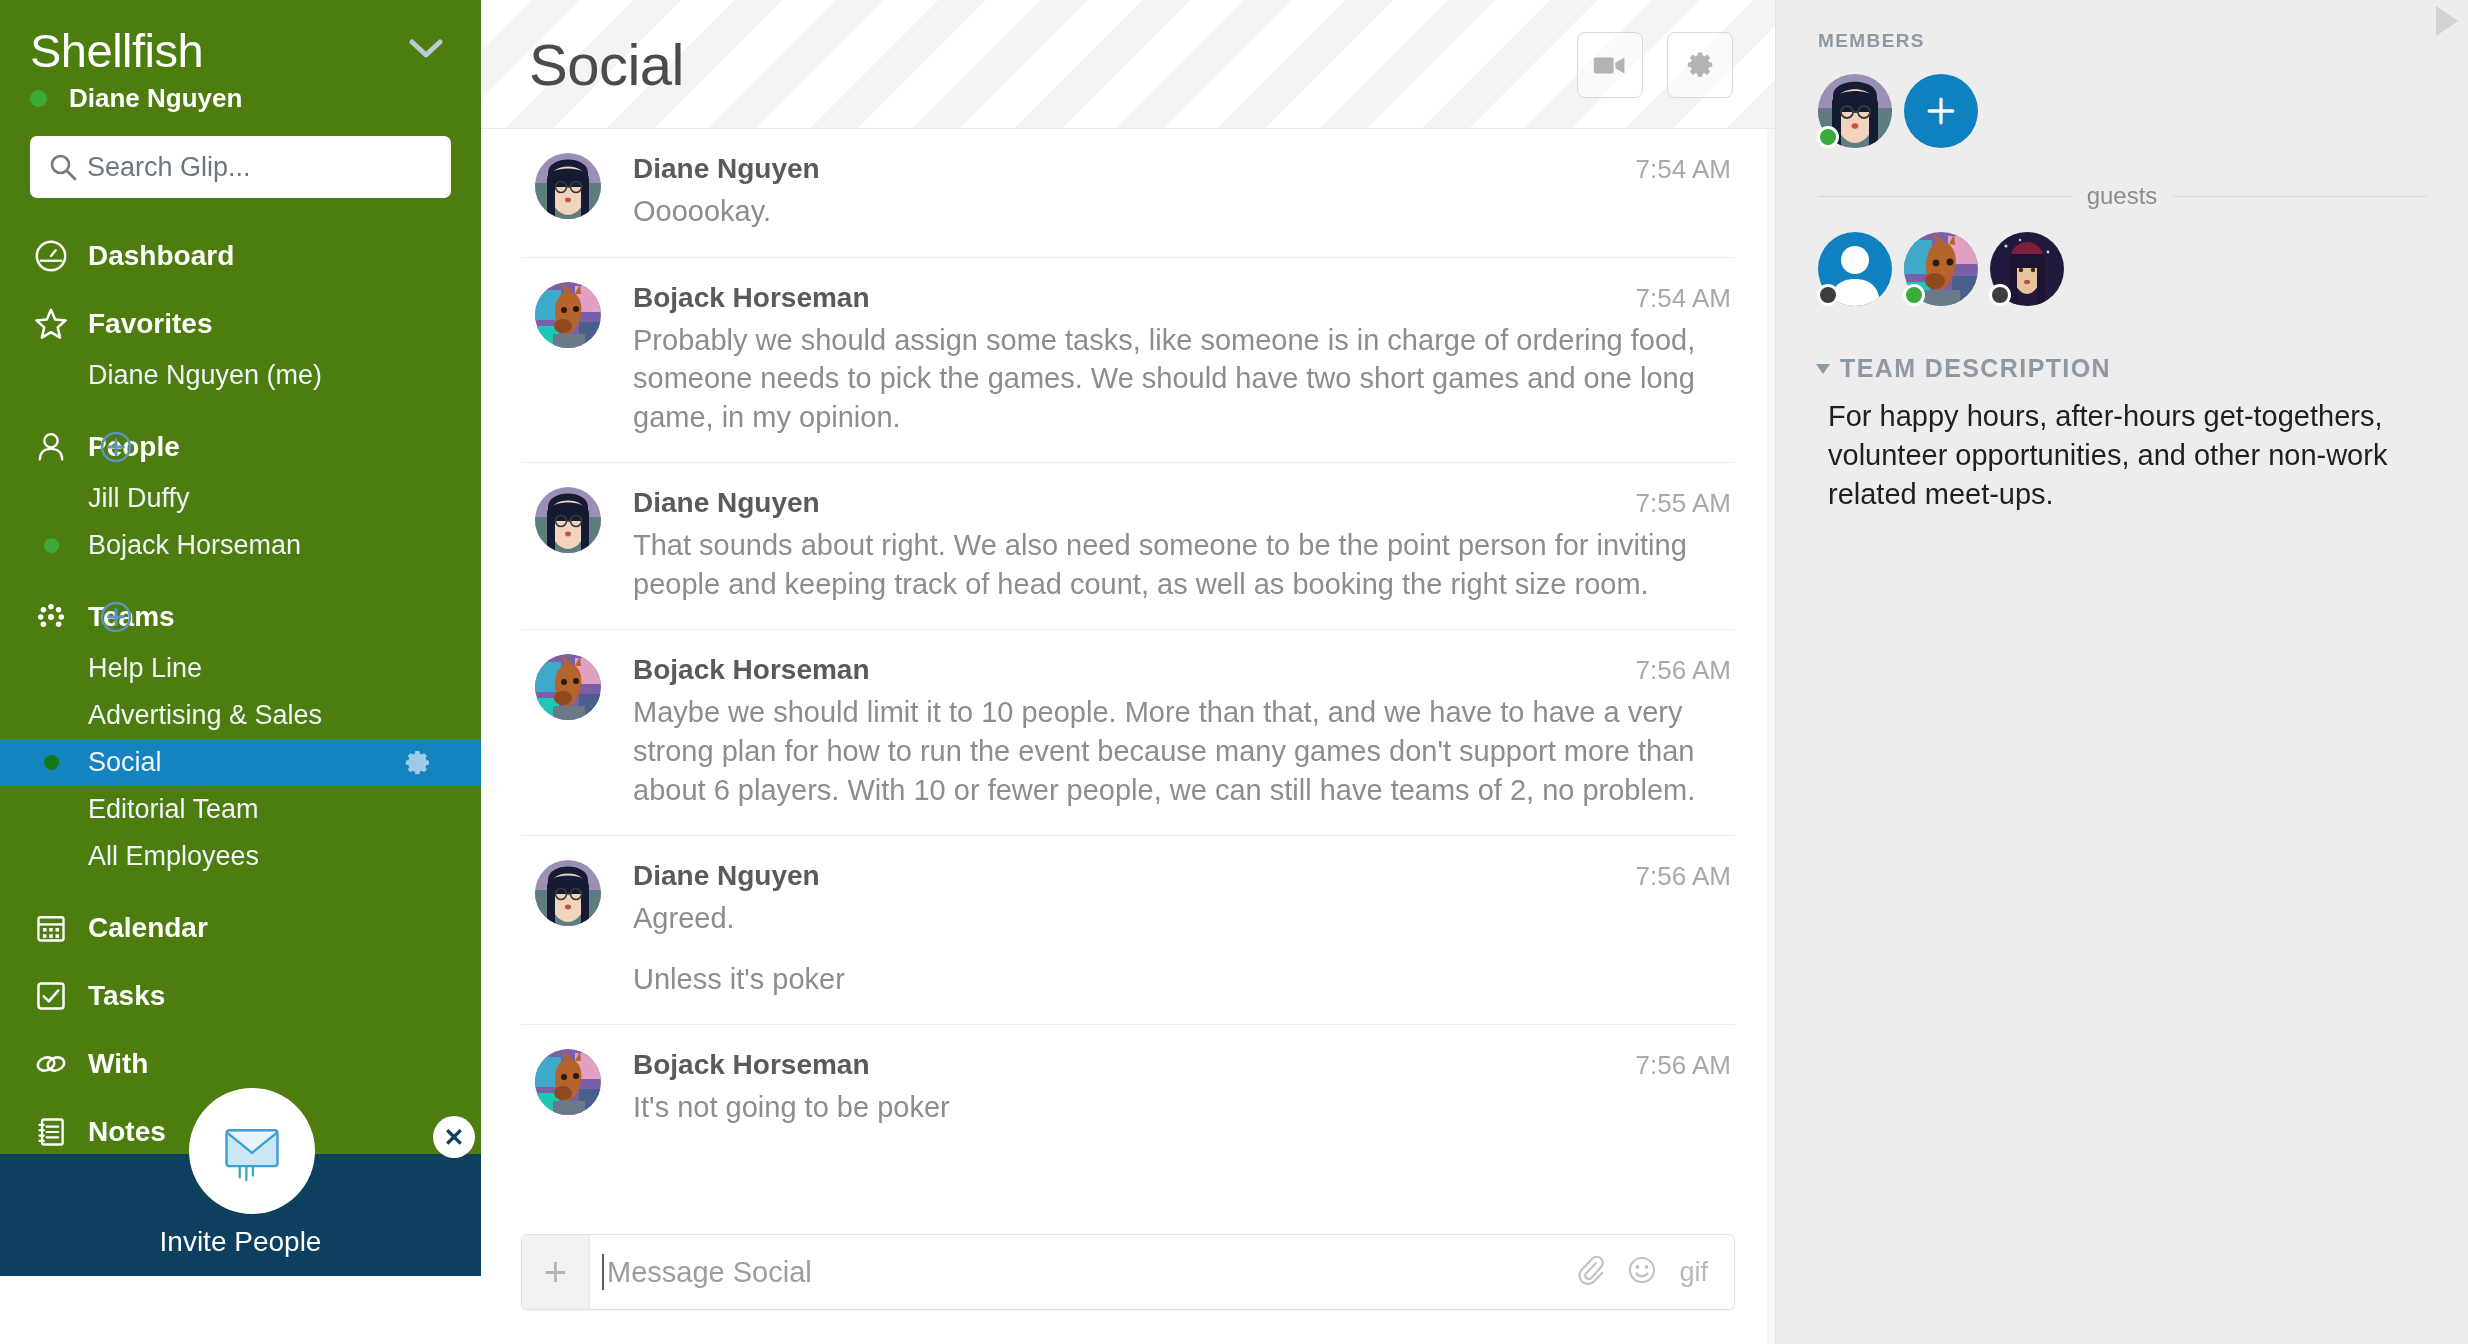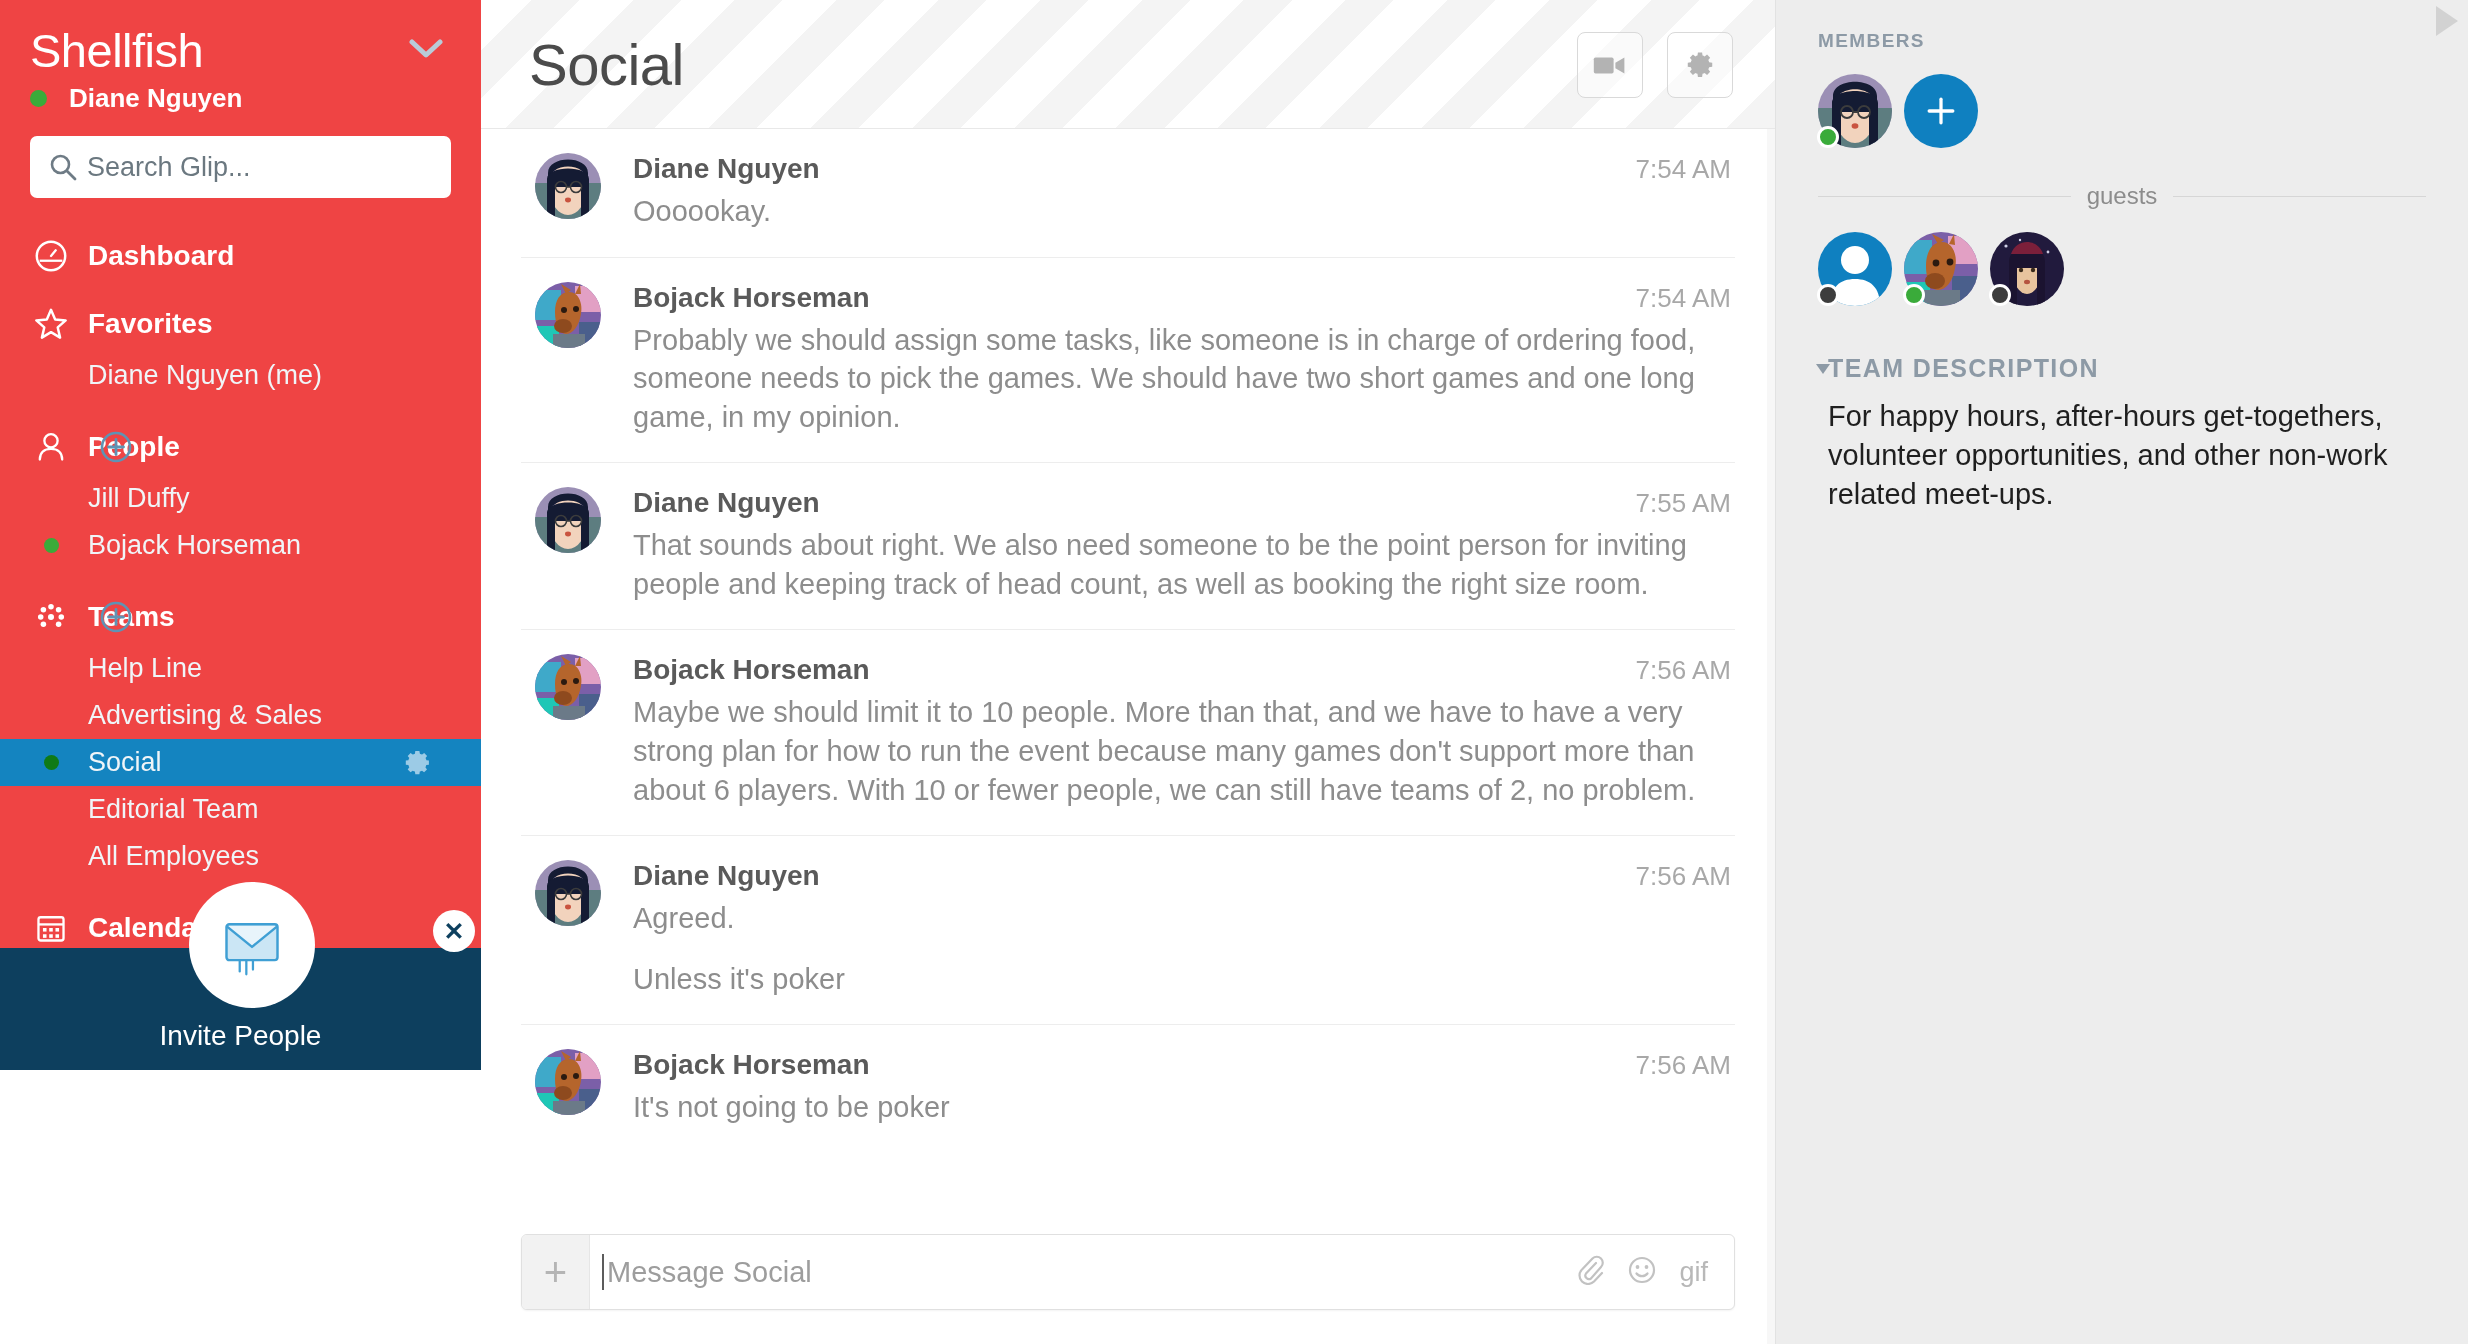--- a/index.html
+++ b/index.html
@@ -5,21 +5,21 @@
   * { box-sizing: border-box; margin: 0; padding: 0; }
   html, body {
     width: 2468px; height: 1344px;
     font-family: "Liberation Sans", sans-serif;
     background: #ffffff; overflow: hidden;
   }
   .app { display: flex; width: 2468px; height: 1344px; position: relative; }
 
   
   .sidebar {
-    width: 481px; height: 1070px; background: #ef4444;
+    width: 481px; height: 1276px; background: #4d7c0f;
     position: relative; flex: 0 0 481px; overflow: hidden;
   }
   .sb-head { padding: 26px 30px 0 30px; position: relative; }
   .sb-title {
     color: #ffffff; font-size: 47px; font-weight: 300; letter-spacing: -0.5px;
     line-height: 1.05;
   }
   .sb-chev {
     position: absolute; right: 38px; top: 38px; width: 34px; height: 22px;
     color: #b9cbd8;
@@ -181,21 +181,21 @@
     width: 74px; height: 74px; border-radius: 50%; background: #0f80c0;
     display: flex; align-items: center; justify-content: center; flex: 0 0 74px;
   }
   .guests-sep {
     display: flex; align-items: center; margin-top: 34px; gap: 16px;
   }
   .guests-sep .line { flex: 1 1 auto; height: 1px; background: #d6d6d6; }
   .guests-sep .lbl { font-size: 24px; color: #8c8c8c; }
   .guest-row { display: flex; align-items: center; margin-top: 22px; gap: 12px; }
   .r-sec-head {
-    display: flex; align-items: center; margin-top: 48px; 
+    display: flex; align-items: center; margin-top: 48px; gap: 12px;
   }
   .tri { width: 0; height: 0; border-left: 10px solid #8d9aa6; border-top: 7px solid transparent; border-bottom: 7px solid transparent; transform: rotate(90deg); }
   .r-sec-title { font-size: 25px; font-weight: 700; color: #8d9aa6; letter-spacing: 1.4px; }
   .r-desc {
     margin-top: 14px; font-size: 29px; color: #1f1f1f; line-height: 1.35;
     padding-left: 10px; max-width: 600px;
   }
   .panel-arrow {
     position: absolute; right: 10px; top: 6px; width: 0; height: 0;
     border-left: 22px solid #d2d2d2; border-top: 15px solid transparent;

